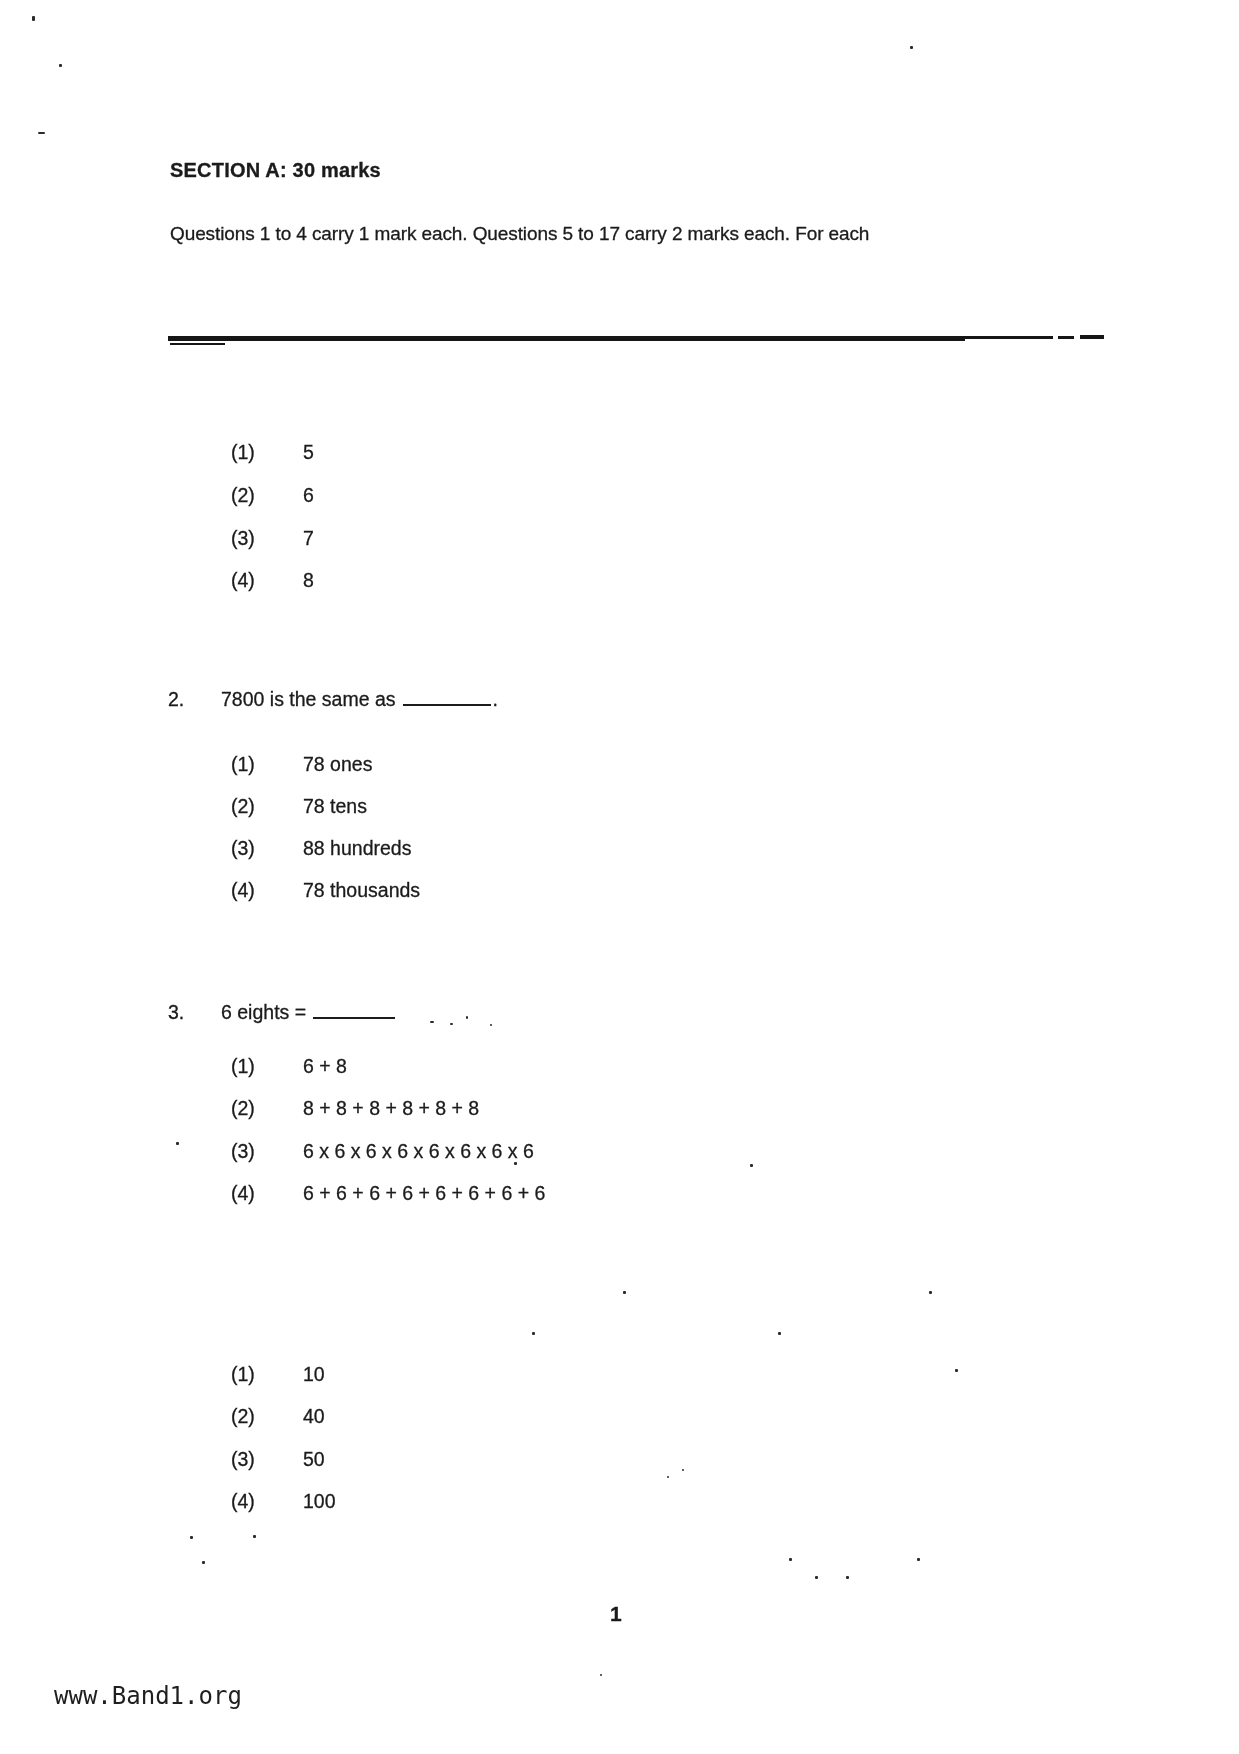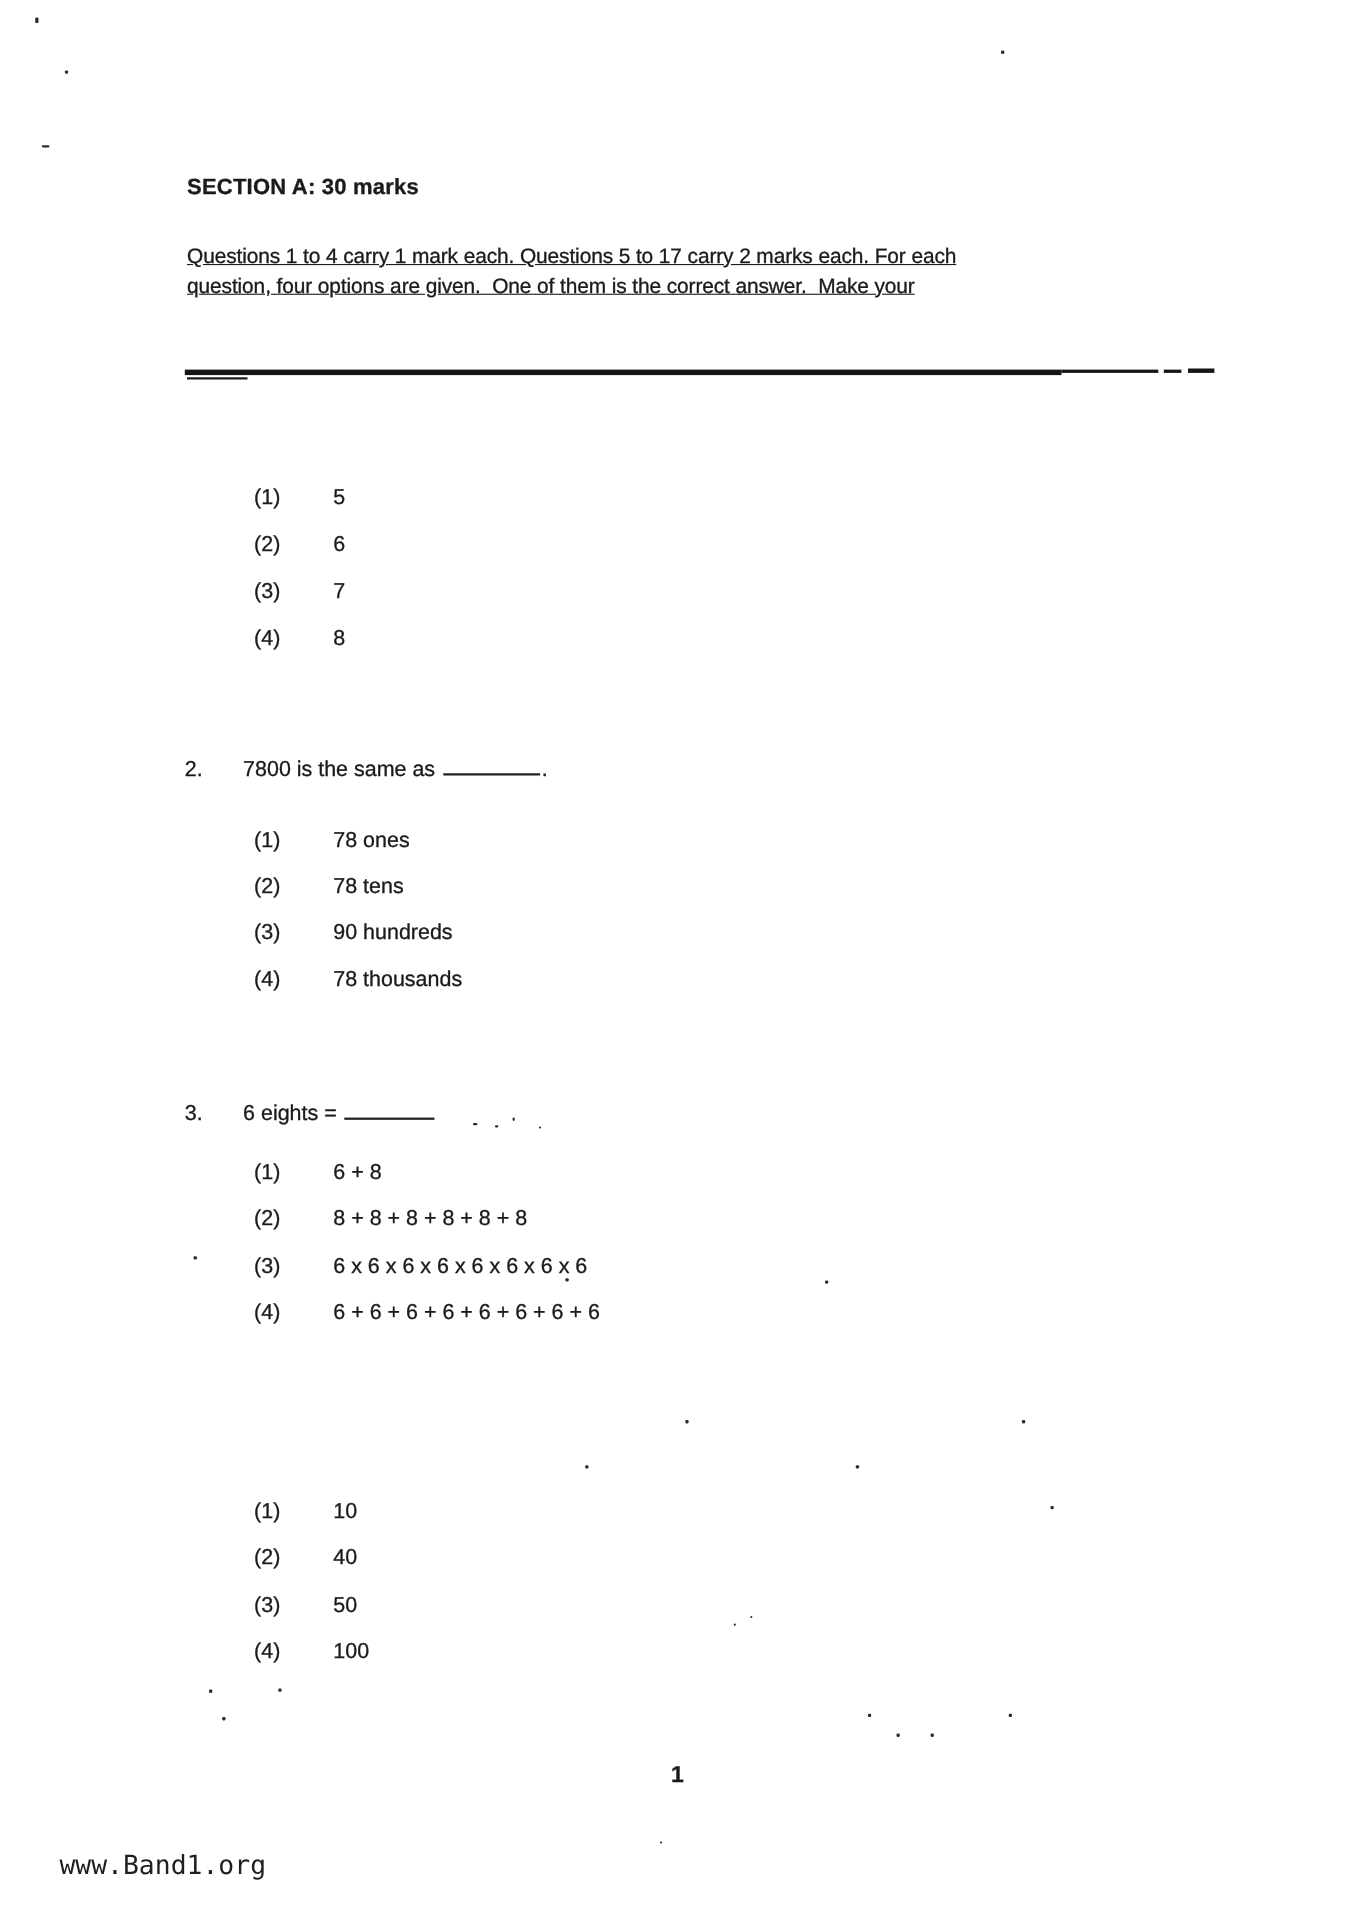--- a/index.html
+++ b/index.html
@@ -12,21 +12,21 @@
     -webkit-text-stroke:0.3px currentColor;
     overflow:hidden;
   }
   .heading{
     position:absolute;left:170px;top:159px;
     font-size:20px;font-weight:bold;letter-spacing:0.2px;
     white-space:pre;
     text-align:center;
   }
   .instr{position:absolute;left:170px;top:221px;}
-  .iline{font-size:19px;line-height:26.5px;white-space:pre;letter-spacing:-0.1px;text-decoration:underline;}
+  .iline{font-size:19px;line-height:26.5px;white-space:pre;letter-spacing:-0.1px;}
   .rule-seg{position:absolute;background:#161616;}
   .qstem{position:absolute;left:168px;font-size:19.5px;white-space:pre;}
   .qnum{display:inline-block;width:53px;}
   .blank{
     display:inline-block;height:2px;
     border-bottom:2px solid #1c1c1c;
     margin:0 6px 0 7px;
   }
   .opt{position:absolute;left:231px;font-size:19.5px;white-space:pre;}
   .olabel{display:inline-block;width:72px;}
@@ -70,38 +70,37 @@
   <div class="speck" style="left:789px;top:1558px;width:3px;height:3px;"></div>
   <div class="speck" style="left:917px;top:1558px;width:3px;height:3px;"></div>
   <div class="speck" style="left:815px;top:1576px;width:3px;height:3px;"></div>
   <div class="speck" style="left:846px;top:1576px;width:3px;height:3px;"></div>
   <div class="speck" style="left:600px;top:1674px;width:2px;height:2px;"></div>
 
   <div class="heading">SECTION A: 30 marks</div>
 
   <div class="instr">
     <div class="iline">Questions 1 to 4 carry 1 mark each. Questions 5 to 17 carry 2 marks each. For each</div>
-    <div class="iline">question, four options are given.  One of them is the correct answer.  Make your</div>
   </div>
 
   <div class="rule-seg" style="left:168px;top:336px;width:797px;height:5px;"></div>
   <div class="rule-seg" style="left:965px;top:336px;width:88px;height:3px;"></div>
   <div class="rule-seg" style="left:1058px;top:336px;width:16px;height:3px;"></div>
   <div class="rule-seg" style="left:1080px;top:335px;width:24px;height:4px;"></div>
   <div class="rule-seg" style="left:170px;top:343px;width:55px;height:2px;"></div>
 
   <div class="opt" style="top:441px"><span class="olabel">(1)</span><span>5</span></div>
   <div class="opt" style="top:484px"><span class="olabel">(2)</span><span>6</span></div>
   <div class="opt" style="top:527px"><span class="olabel">(3)</span><span>7</span></div>
   <div class="opt" style="top:569px"><span class="olabel">(4)</span><span>8</span></div>
 
   <div class="qstem" style="top:688px"><span class="qnum">2.</span><span>7800 is the same as</span><span class="blank" style="width:88px;margin-right:2px;"></span><span>.</span></div>
   <div class="opt" style="top:753px"><span class="olabel">(1)</span><span>78 ones</span></div>
   <div class="opt" style="top:795px"><span class="olabel">(2)</span><span>78 tens</span></div>
-  <div class="opt" style="top:837px"><span class="olabel">(3)</span><span>90 hundreds</span></div>
+  <div class="opt" style="top:837px"><span class="olabel">(3)</span><span>88 hundreds</span></div>
   <div class="opt" style="top:879px"><span class="olabel">(4)</span><span>78 thousands</span></div>
 
   <div class="qstem" style="top:1001px"><span class="qnum">3.</span><span>6 eights =</span><span class="blank" style="width:82px;"></span><span></span></div>
   <div class="opt" style="top:1055px"><span class="olabel">(1)</span><span>6 + 8</span></div>
   <div class="opt" style="top:1097px"><span class="olabel">(2)</span><span>8 + 8 + 8 + 8 + 8 + 8</span></div>
   <div class="opt" style="top:1140px"><span class="olabel">(3)</span><span>6 x 6 x 6 x 6 x 6 x 6 x 6 x 6</span></div>
   <div class="opt" style="top:1182px"><span class="olabel">(4)</span><span>6 + 6 + 6 + 6 + 6 + 6 + 6 + 6</span></div>
 
   <div class="opt" style="top:1363px"><span class="olabel">(1)</span><span>10</span></div>
   <div class="opt" style="top:1405px"><span class="olabel">(2)</span><span>40</span></div>

